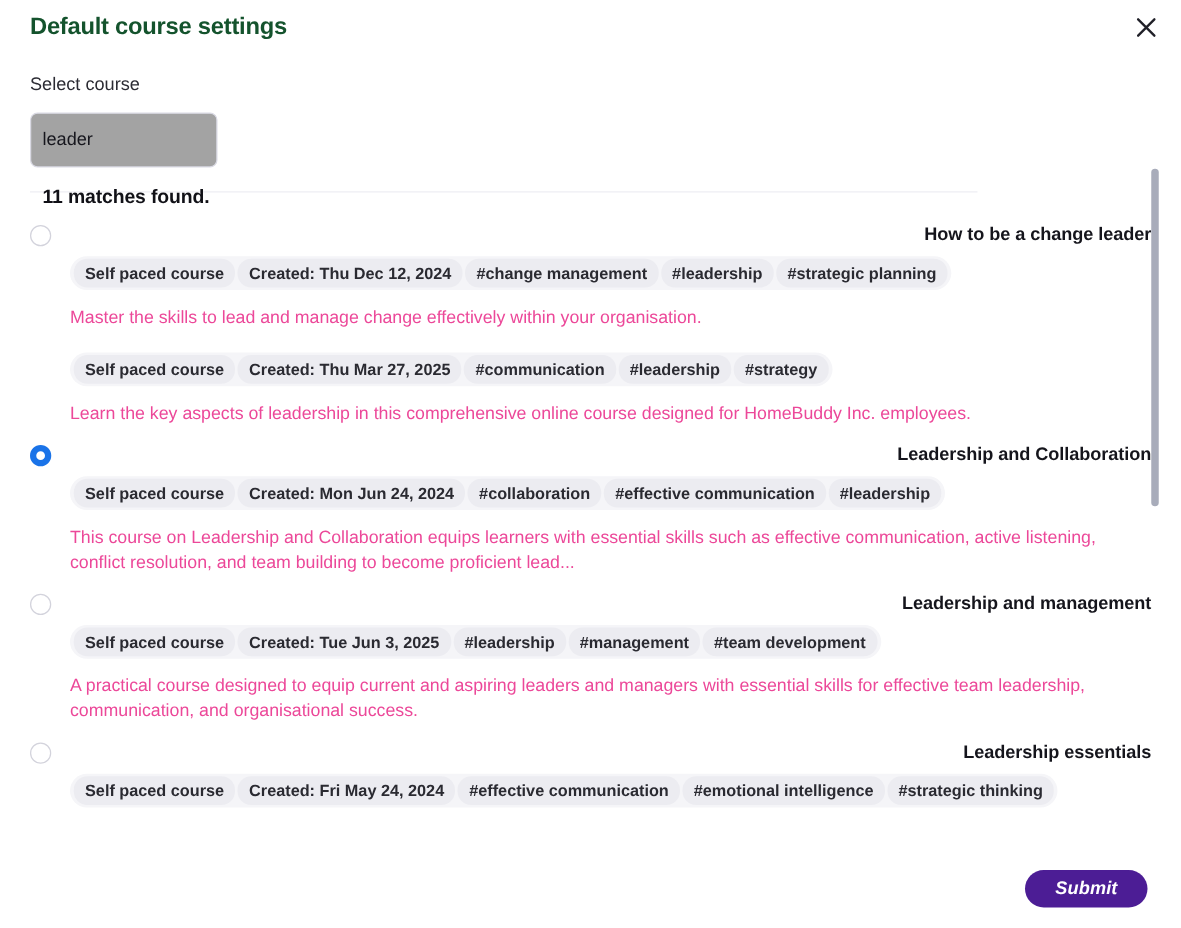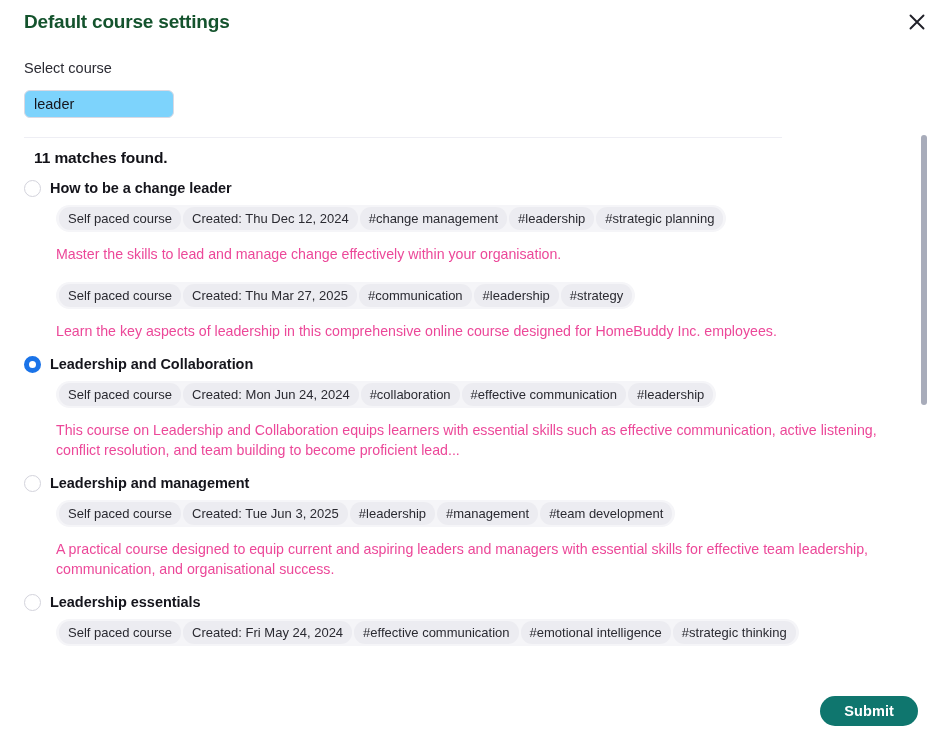--- a/index.html
+++ b/index.html
@@ -54,28 +54,28 @@
 
   .field-label {
     font-size: 14.5px;
     color: #2b2b33;
     line-height: 20px;
     margin-bottom: 12px;
   }
 
   .course-input {
     width: 150px;
-    height: 28px;
+    height: 44px;
     border: 1px solid #d9d9e3;
     border-radius: 6px;
     padding: 0 9px;
     font-family: "Liberation Sans", sans-serif;
     font-size: 14.5px;
     color: #16161d;
-    background: #7dd3fc;
+    background: #a3a3a3;
     outline: none;
   }
 
   .divider {
     margin: 19px 0 0 0;
     width: 758px;
     height: 1px;
     background: #eeeef4;
     border: none;
   }
@@ -104,20 +104,21 @@
 
   .course-item {
     margin-bottom: 12px;
   }
 
   .course-head {
     display: flex;
     align-items: center;
     gap: 9px;
     min-height: 22px;
+    justify-content: space-between;
   }
 
   .radio {
     flex: 0 0 auto;
     width: 17px;
     height: 17px;
     border-radius: 50%;
     border: 1.5px solid #d3d3dc;
     background: #ffffff;
     cursor: pointer;
@@ -139,20 +140,21 @@
 
   .pill-row {
     display: inline-flex;
     align-items: center;
     margin: 6px 0 0 32px;
     background: #f5f5f8;
     border-radius: 14px;
     padding: 2px 3px;
     gap: 2px;
     max-width: 860px;
+    font-weight: bold;
   }
 
   .pill {
     background: #ececf1;
     border-radius: 11px;
     padding: 3px 9px;
     font-size: 13px;
     color: #2a2a31;
     white-space: nowrap;
     line-height: 17px;
@@ -194,32 +196,33 @@
     bottom: 0;
     height: 62px;
     background: #ffffff;
     display: flex;
     align-items: center;
     justify-content: flex-end;
     padding-right: 27px;
   }
 
   .submit-btn {
-    background: #0f766e;
+    background: #4c1d95;
     color: #ffffff;
     border: none;
     border-radius: 20px;
     font-family: "Liberation Sans", sans-serif;
     font-size: 14.5px;
     font-weight: bold;
     letter-spacing: 0.1px;
     padding: 8px 24px;
     height: 30px;
     line-height: 14px;
     cursor: pointer;
+    font-style: italic;
   }
 </style>
 </head>
 <body>
 
 <div class="modal-header">
   <div class="modal-title">Default course settings</div>
   <button class="close-btn">
     <span>
       <svg width="18" height="18" viewBox="0 0 18 18" aria-hidden="true">

